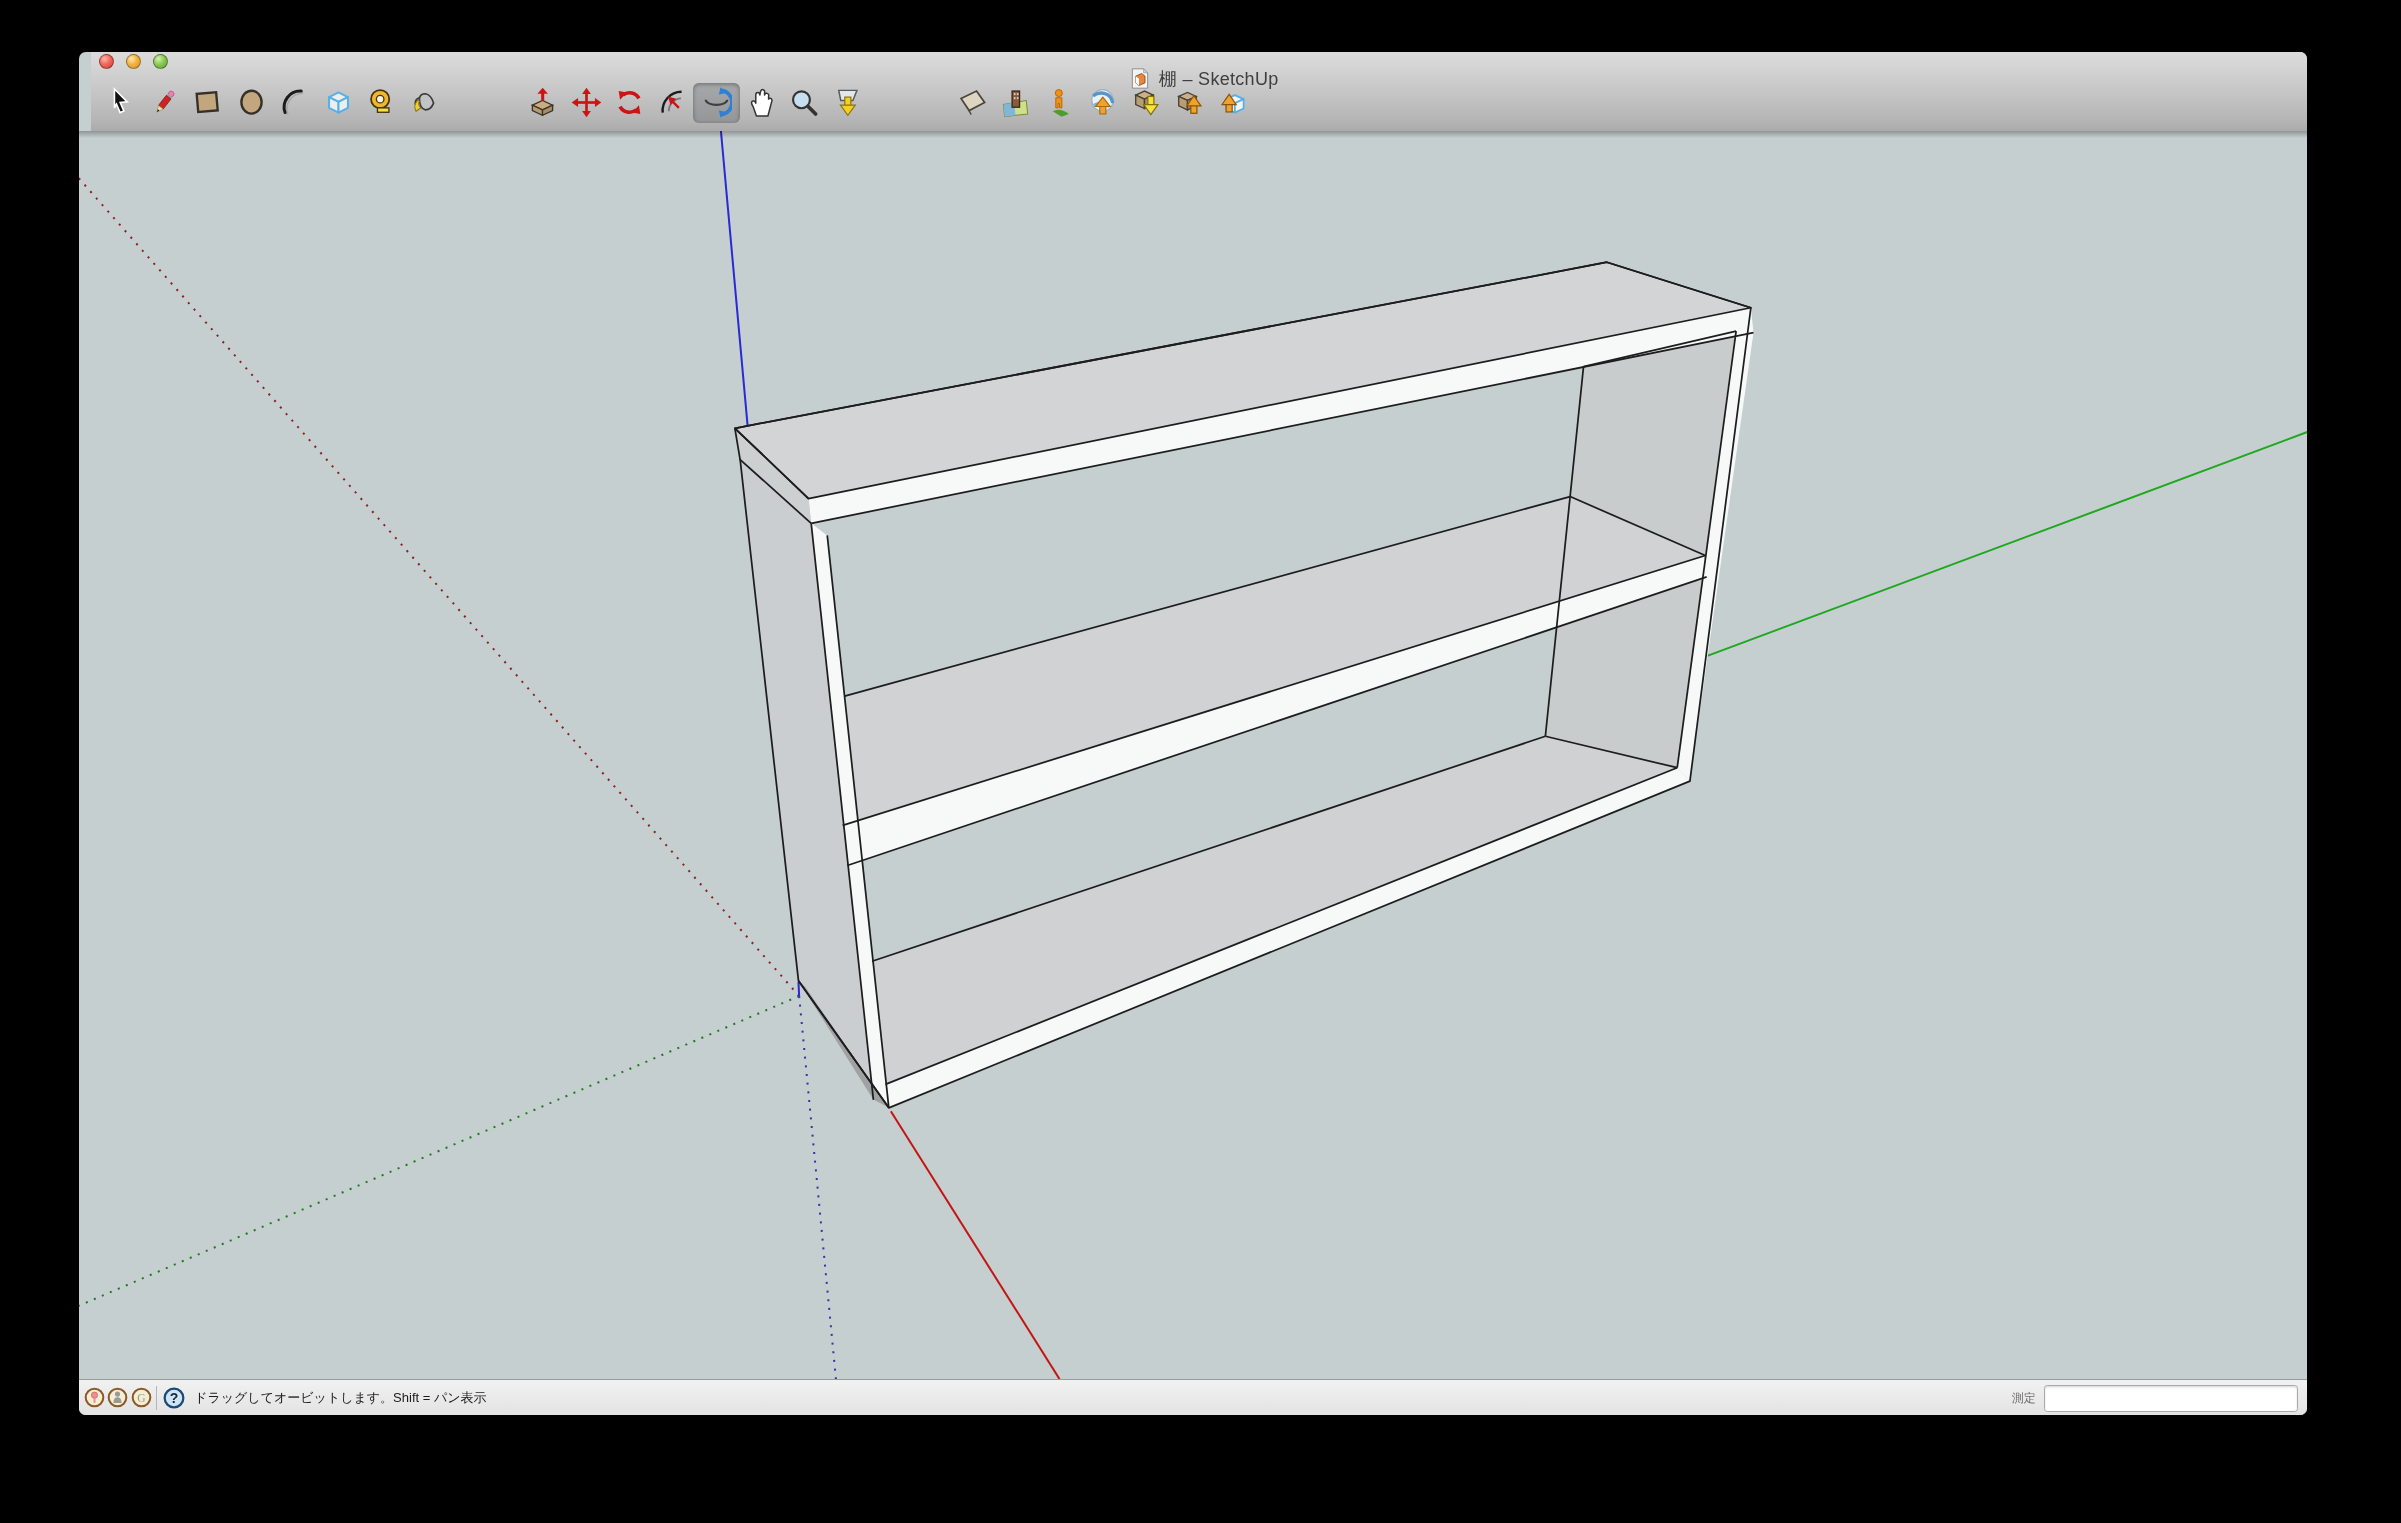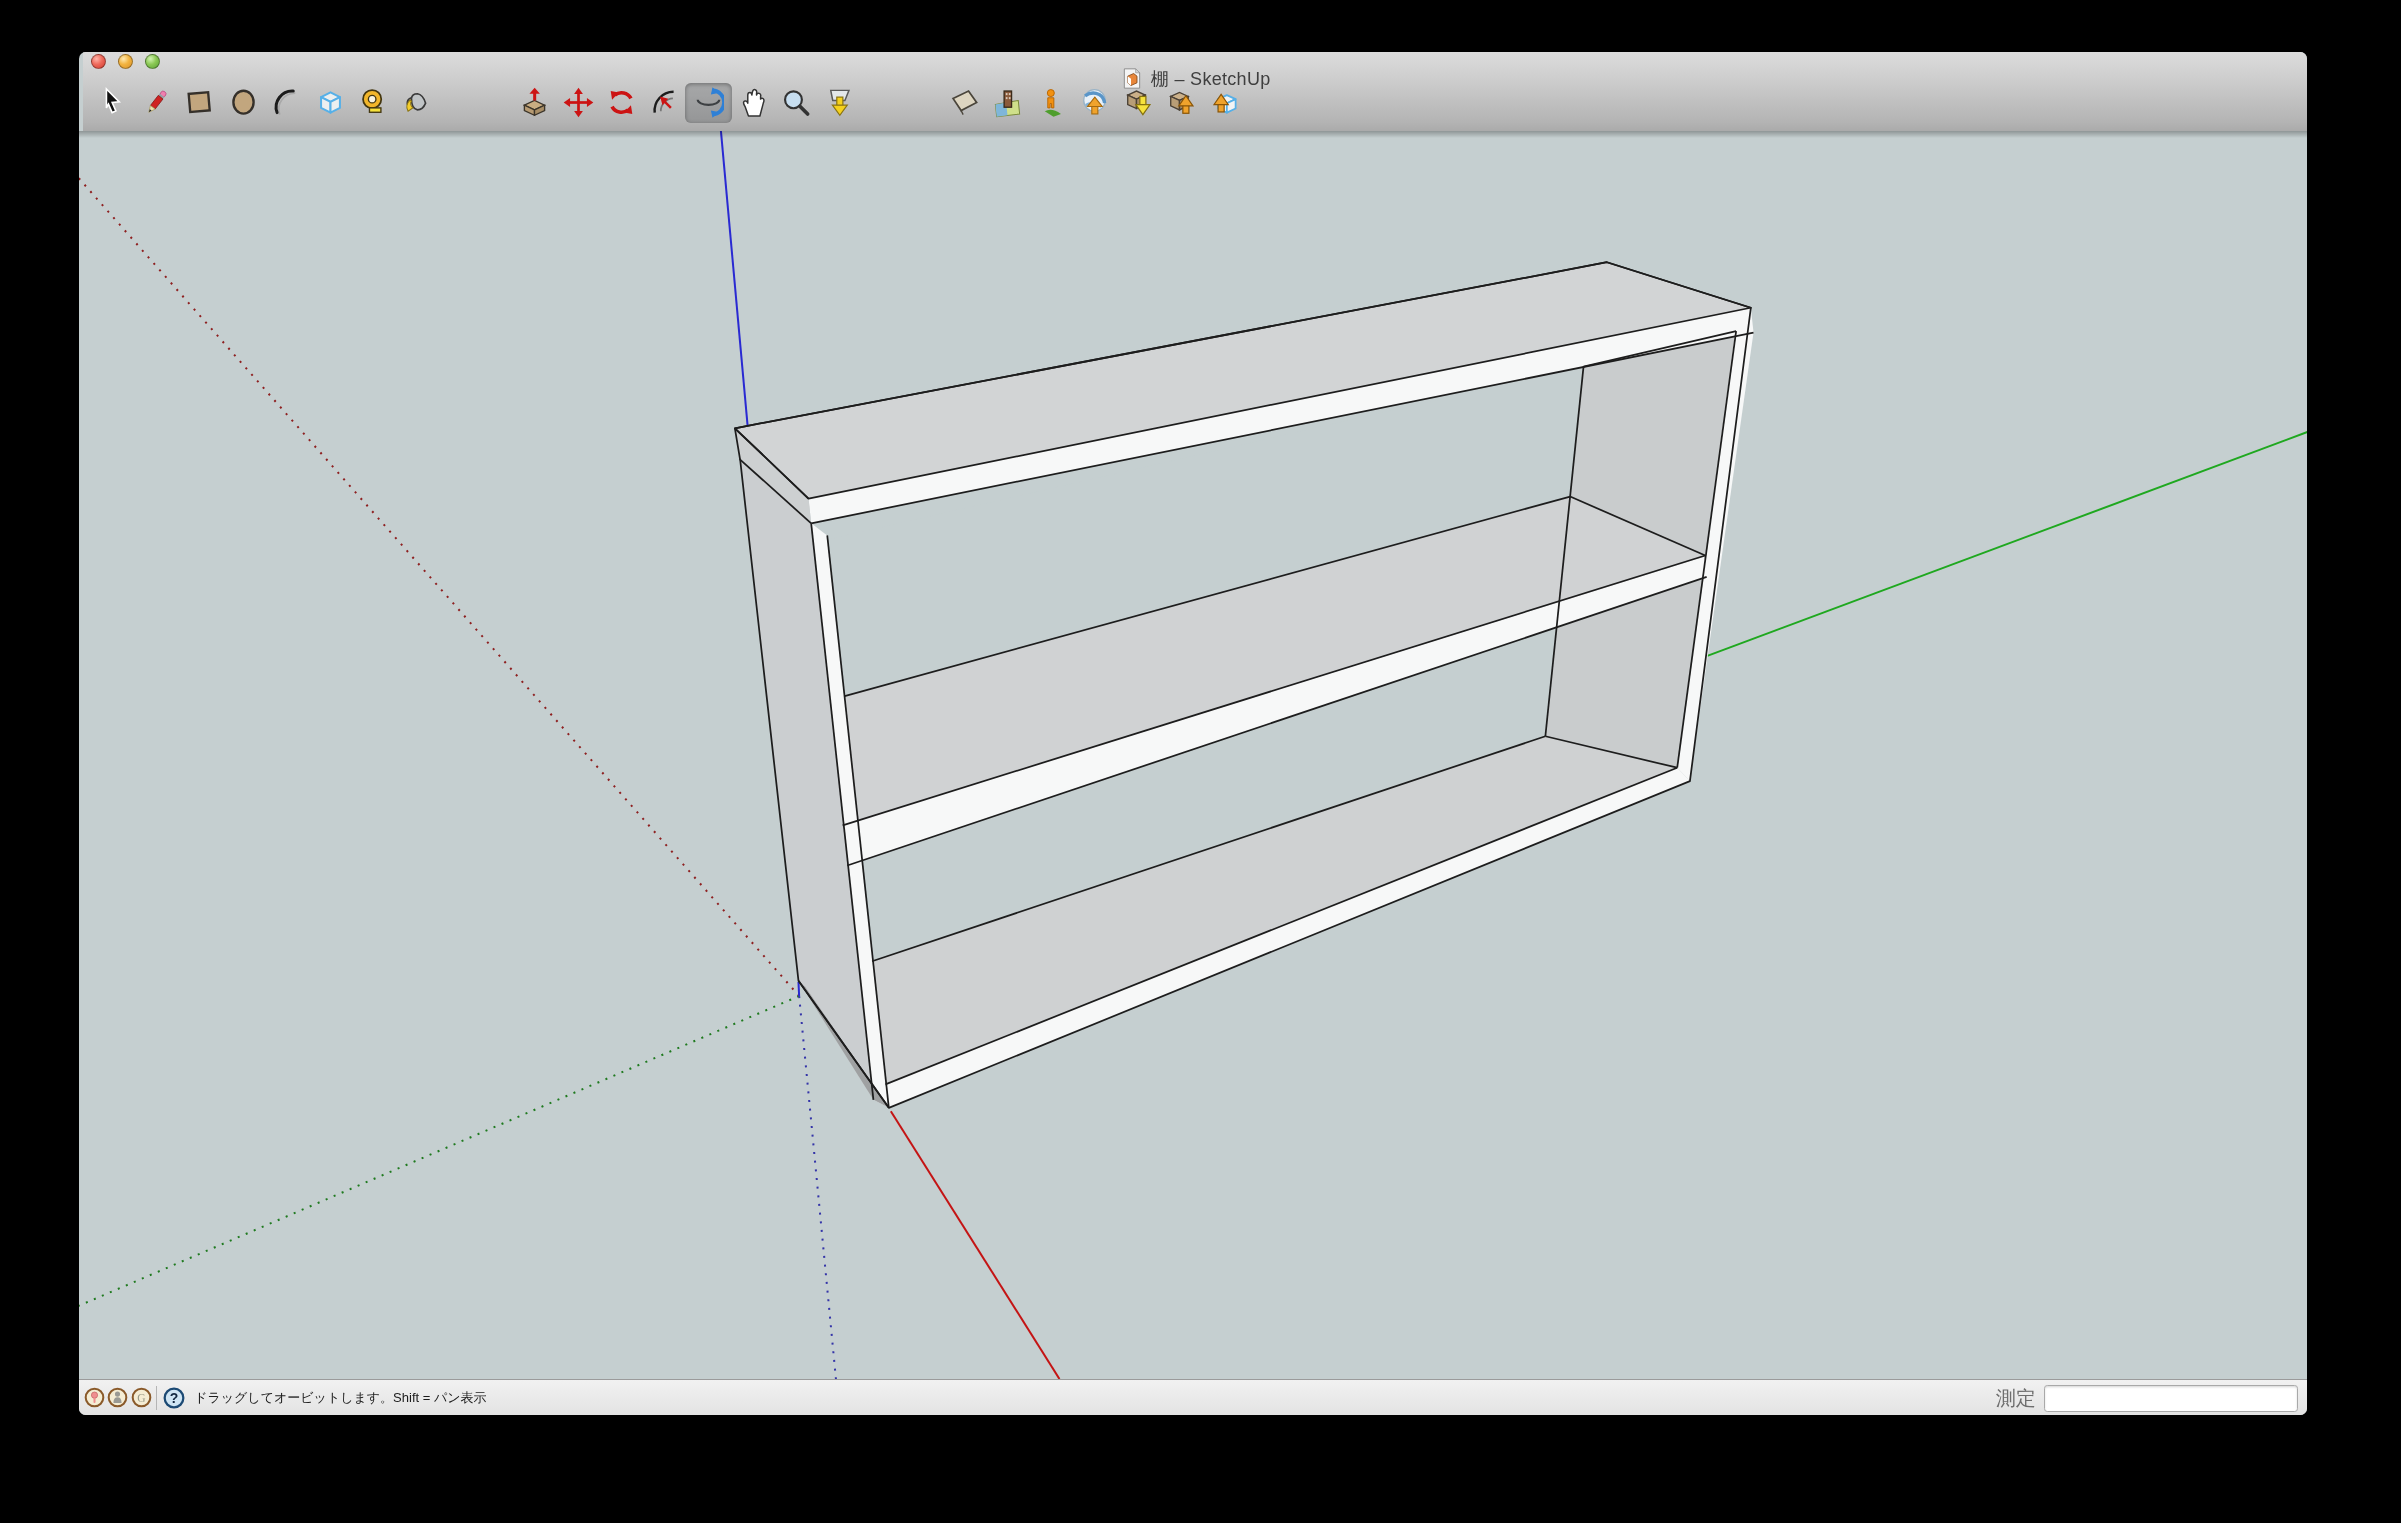--- a/index.html
+++ b/index.html
@@ -1,21 +1,21 @@
 <!DOCTYPE html>
 <html style="font-size:10.7px"><head>
 <meta charset="utf-8">
 <style>
   html,body{margin:0;padding:0;background:#000;}
   body{width:2401px;height:1523px;position:relative;overflow:hidden;
        font-family:"Liberation Sans","DejaVu Sans",sans-serif;}
   .window{position:absolute;left:79px;top:52px;width:2228px;height:1363px;
           border-radius:6.7px;overflow:hidden;background:#c5cfd0;
           box-shadow:0 16.7px 54px rgba(0,0,0,.9);}
-  .header{position:absolute;left:4px;top:0;width:100%;height:94px;
+  .header{position:absolute;left:12px;top:0;width:100%;height:94px;
           background:linear-gradient(#dcdcdc,#cdcdcd 30%,#b4b4b4 75%,#9c9c9c);
           border-bottom:0.7px solid #6e6e6e;box-sizing:border-box;}
   .traffic{position:absolute;top:2px;left:8px;display:flex;gap:11.4px;}
   .light{width:15.4px;height:15.4px;border-radius:50%;border:0.7px solid rgba(0,0,0,.35);box-sizing:border-box;}
   .light.red{background:radial-gradient(circle at 35% 30%,#ffb3a8,#ee6a5c 45%,#ce3a2d);}
   .light.yellow{background:radial-gradient(circle at 35% 30%,#ffe9b0,#f2b33f 45%,#d7912a);}
   .light.green{background:radial-gradient(circle at 35% 30%,#d2f3b2,#8cc955 45%,#5ba136);}
   .titleline{position:absolute;top:14.7px;left:0;width:100%;display:flex;justify-content:center;
              align-items:center;gap:9.4px;}
   .titletext{font-size:18px;color:#3f3f3f;letter-spacing:0.3px;}
@@ -28,21 +28,21 @@
   .viewport svg{display:block;}
   .vshadow{position:absolute;left:0;top:0;width:100%;height:6.7px;
            background:linear-gradient(rgba(0,0,0,.28),rgba(0,0,0,0));pointer-events:none;}
   .statusbar{position:absolute;left:0;bottom:0;width:100%;height:36px;
              background:linear-gradient(#f1f1f1,#e3e3e3);border-top:0.7px solid #9b9b9b;
              box-sizing:border-box;display:flex;align-items:center;}
   .coinrow{display:flex;align-items:center;gap:2.7px;margin-left:4.7px;}
   .sdivider{width:1.3px;height:24px;background:#b5b5b5;margin:0 5.4px 0 4px;}
   .statusmsg{font-size:13px;color:#1b1b1b;margin-left:9.4px;white-space:nowrap;}
   .measure{position:absolute;right:9.4px;top:4.7px;display:flex;align-items:center;gap:8px;}
-  .measurelabel{font-size:20px;color:#6e6e6e;}
+  .measurelabel{font-size:12px;color:#6e6e6e;}
   .measureinput{width:241px;height:25.4px;border:1.3px solid #a9a9a9;border-radius:3.3px;
                 background:#fff;box-shadow:inset 0 1.3px 2px rgba(0,0,0,.15);font-size:16px;padding:0 5.4px;}
 </style>
 </head>
 <body>
 
 <div class="window">
 
   <div class="header">
     <div class="traffic">

